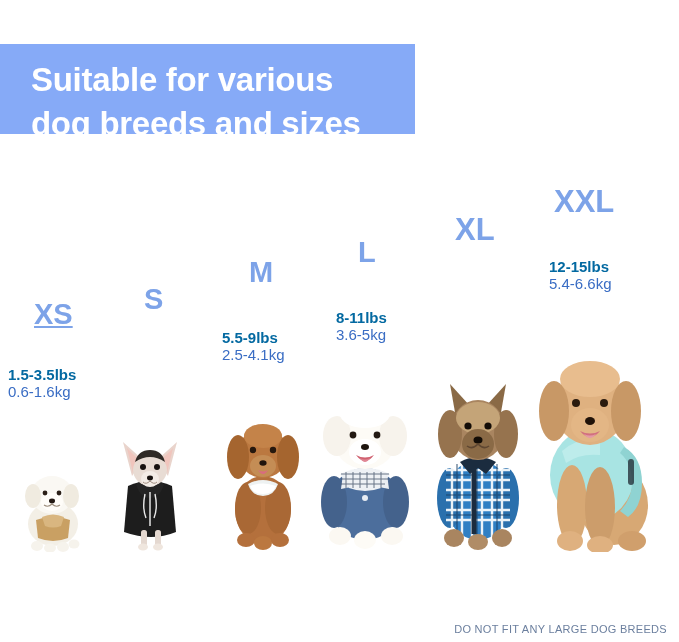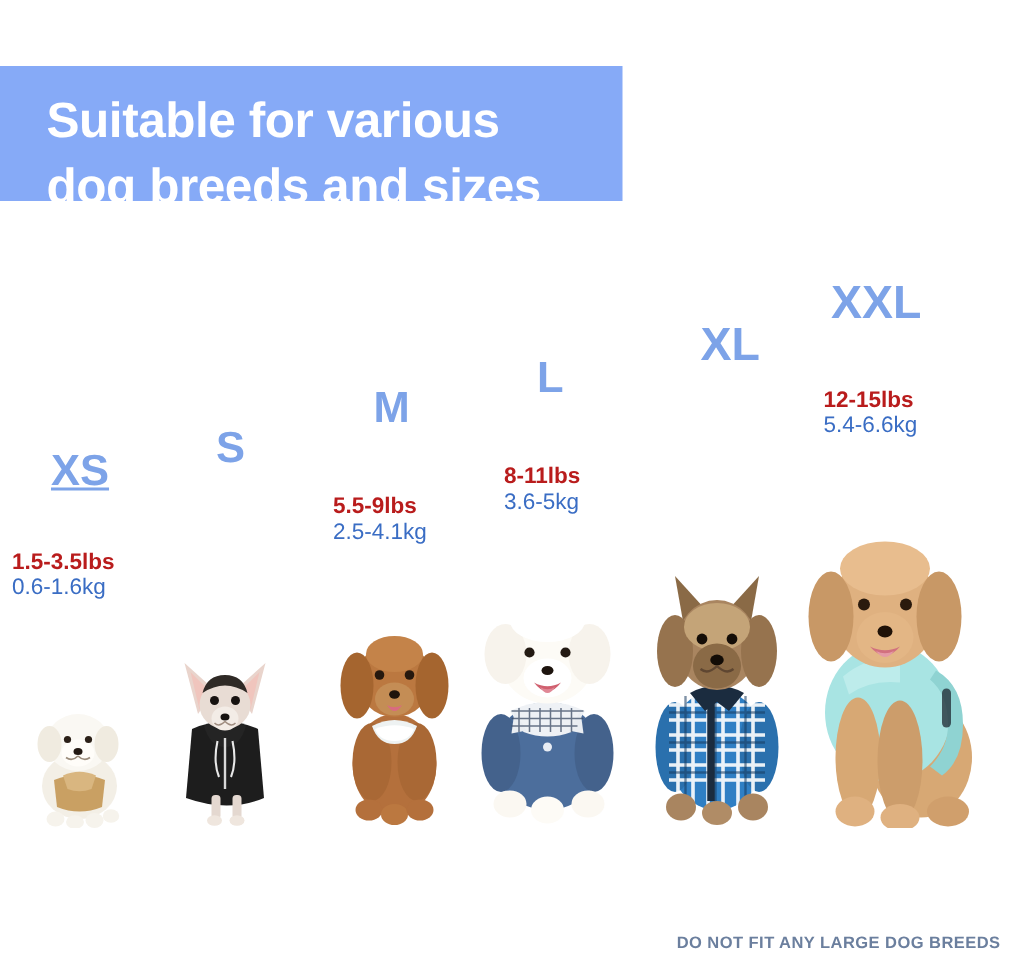--- a/index.html
+++ b/index.html
@@ -47,21 +47,21 @@
   }
   .size-letter {
     color: #7da3e8;
     font-family: "Liberation Sans", sans-serif;
     font-weight: bold;
     line-height: 1;
     margin: 0;
     white-space: nowrap;
   }
   .weight-lbs {
-    color: #b91c1c;
+    color: #0369a1;
     font-family: "Liberation Sans", sans-serif;
     font-weight: bold;
     font-size: 15px;
     line-height: 17px;
     white-space: nowrap;
     margin: 0;
   }
   .weight-kg {
     color: #3a6dc4;
     font-family: "Liberation Sans", sans-serif;
@@ -83,21 +83,21 @@
 
   #grp-m  { left: 222px; top: 258px; }
   #grp-m  .size-letter { font-size: 29px; margin-left: 27px; }
   #grp-m  .weights { margin-top: 42px; }
 
   #grp-l  { left: 336px; top: 238px; }
   #grp-l  .size-letter { font-size: 29px; margin-left: 22px; }
   #grp-l  .weights { margin-top: 42px; }
 
   #grp-xl { left: 429px; top: 214px; }
-  #grp-xl .size-letter { font-size: 31px; margin-left: 38px; }
+  #grp-xl .size-letter { font-size: 31px; margin-left: 26px; }
   #grp-xl .weights { margin-top: 41px; }
 
   #grp-xxl{ left: 549px; top: 186px; }
   #grp-xxl .size-letter { font-size: 31px; margin-left: 5px; }
   #grp-xxl .weights { margin-top: 41px; }
 
   
   .dog {
     position: absolute;
     bottom: 90px;
@@ -108,21 +108,20 @@
   #dog-l   { left: 310px; width: 110px; height: 158px; }
   #dog-xl  { left: 428px; width: 100px; height: 170px; }
   #dog-xxl { left: 528px; width: 130px; height: 197px; }
 
   
   #footer {
     position: absolute;
     right: 12px;
     bottom: 5px;
     text-align: right;
-    font-weight: bold;
   }
   .footer-line {
     color: #6b7f9e;
     font-family: "Liberation Sans", sans-serif;
     font-size: 11px;
     letter-spacing: 0.3px;
     line-height: 15px;
     margin: 0;
     white-space: nowrap;
   }

